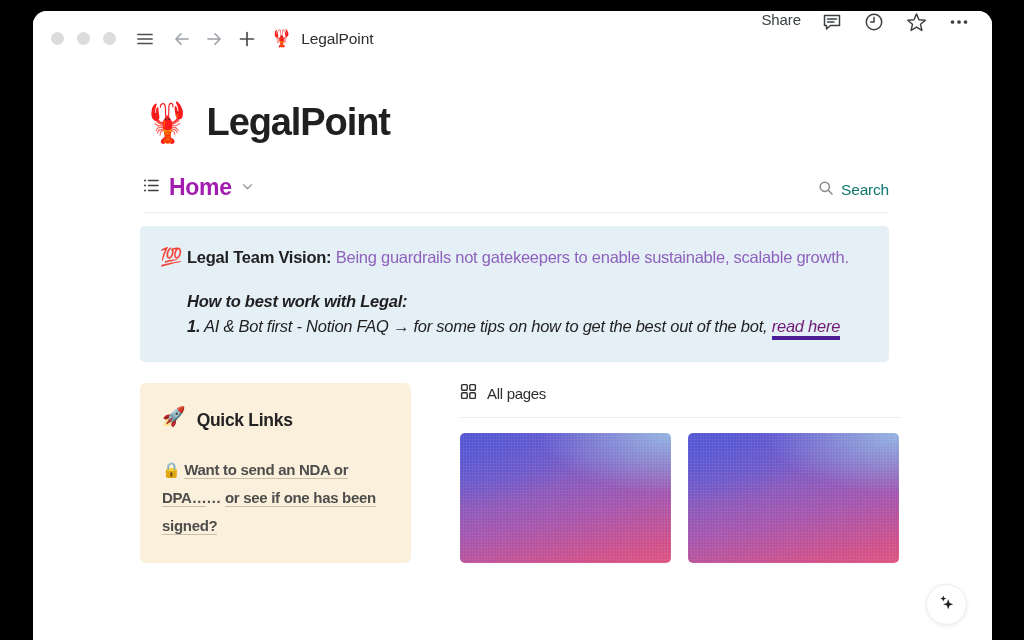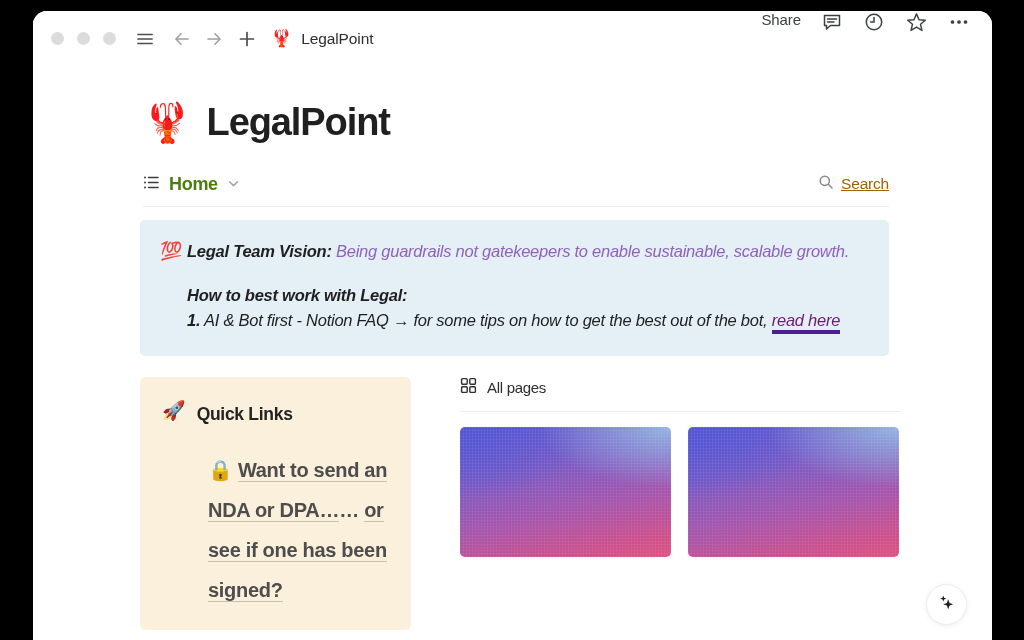--- a/index.html
+++ b/index.html
@@ -70,37 +70,37 @@
   }
 
   
   #tab-row{
     margin:30px 0 0 110px; width:746px;
     display:flex; align-items:flex-end; justify-content:space-between;
     padding-bottom:11px;
     border-bottom:1px solid #eaeaea;
   }
   #home-tab{ display:flex; align-items:center; gap:9px; }
-  #home-tab-label{ font-size:18px; font-weight:bold; color:#4d7c0f; letter-spacing:-.3px;}
+  #home-tab-label{ font-size:23px; font-weight:bold; color:#a21caf; letter-spacing:-.3px;}
   #search-control{ display:flex; align-items:center; gap:7px; padding-bottom:1px;}
-  #search-label{ font-size:15.5px; color:#a16207; letter-spacing:-.2px;text-decoration:underline;}
+  #search-label{ font-size:15.5px; color:#0f766e; letter-spacing:-.2px;}
 
   
   #vision-callout{
     margin:13px 0 0 107px;
     width:749px;
     background:#e4eff6;
     border-radius:5px;
     padding:19px 22px 22px 20px;
     display:flex;
   }
   #callout-emoji{ font-size:18px; line-height:1.35; width:27px; flex:none; }
   #callout-body{ flex:1; }
   .callout-p{
-    font-size:16.5px; line-height:25.5px; color:#1f1f1f; letter-spacing:-.25px;font-style:italic;
+    font-size:16.5px; line-height:25.5px; color:#1f1f1f; letter-spacing:-.25px;
   }
   #vision-label{ font-weight:bold; }
   #vision-text{ color:#8e62bd; font-weight:500; }
   #tip-line{ margin-top:24px; }
   #howto-block{ margin-top:18px; }
   #howto-heading{ font-weight:bold; font-style:italic; }
   .howto-item{ font-style:italic; }
   .howto-num{ font-weight:bold; font-style:italic; }
   .inline-link{
     color:#701a75; text-decoration:none;
@@ -112,21 +112,21 @@
     margin:21px 0 0 107px; display:flex; gap:49px;
   }
   #quick-links-card{
     width:271px; background:#fbf0db; border-radius:6px;
     padding:19px 22px 20px 22px;
   }
   #quick-links-header{ display:flex; align-items:center; gap:11px; }
   #quick-links-emoji{ font-size:19px; line-height:1; }
   #quick-links-title{ font-size:17.5px; font-weight:bold; color:#232323; letter-spacing:-.3px;margin-top:8px;}
   #quick-links-body{ margin-top:25px; }
-  .ql-line{ font-size:20px; line-height:40px; color:#4d4d4d; letter-spacing:-.3px; font-weight:bold;margin-left:46px;}
+  .ql-line{ font-size:15px; line-height:28px; color:#4d4d4d; letter-spacing:-.3px; font-weight:bold;}
   .ql-link{
     color:#4d4d4d; text-decoration:none;
     border-bottom:1px solid #c9bfa8;
   }
   .ql-sep{ border-bottom:none; }
 
   #all-pages-col{ width:441px; }
   #all-pages-header{
     display:flex; align-items:center; gap:10px;
     padding-bottom:13px; border-bottom:1px solid #eeeeee;

